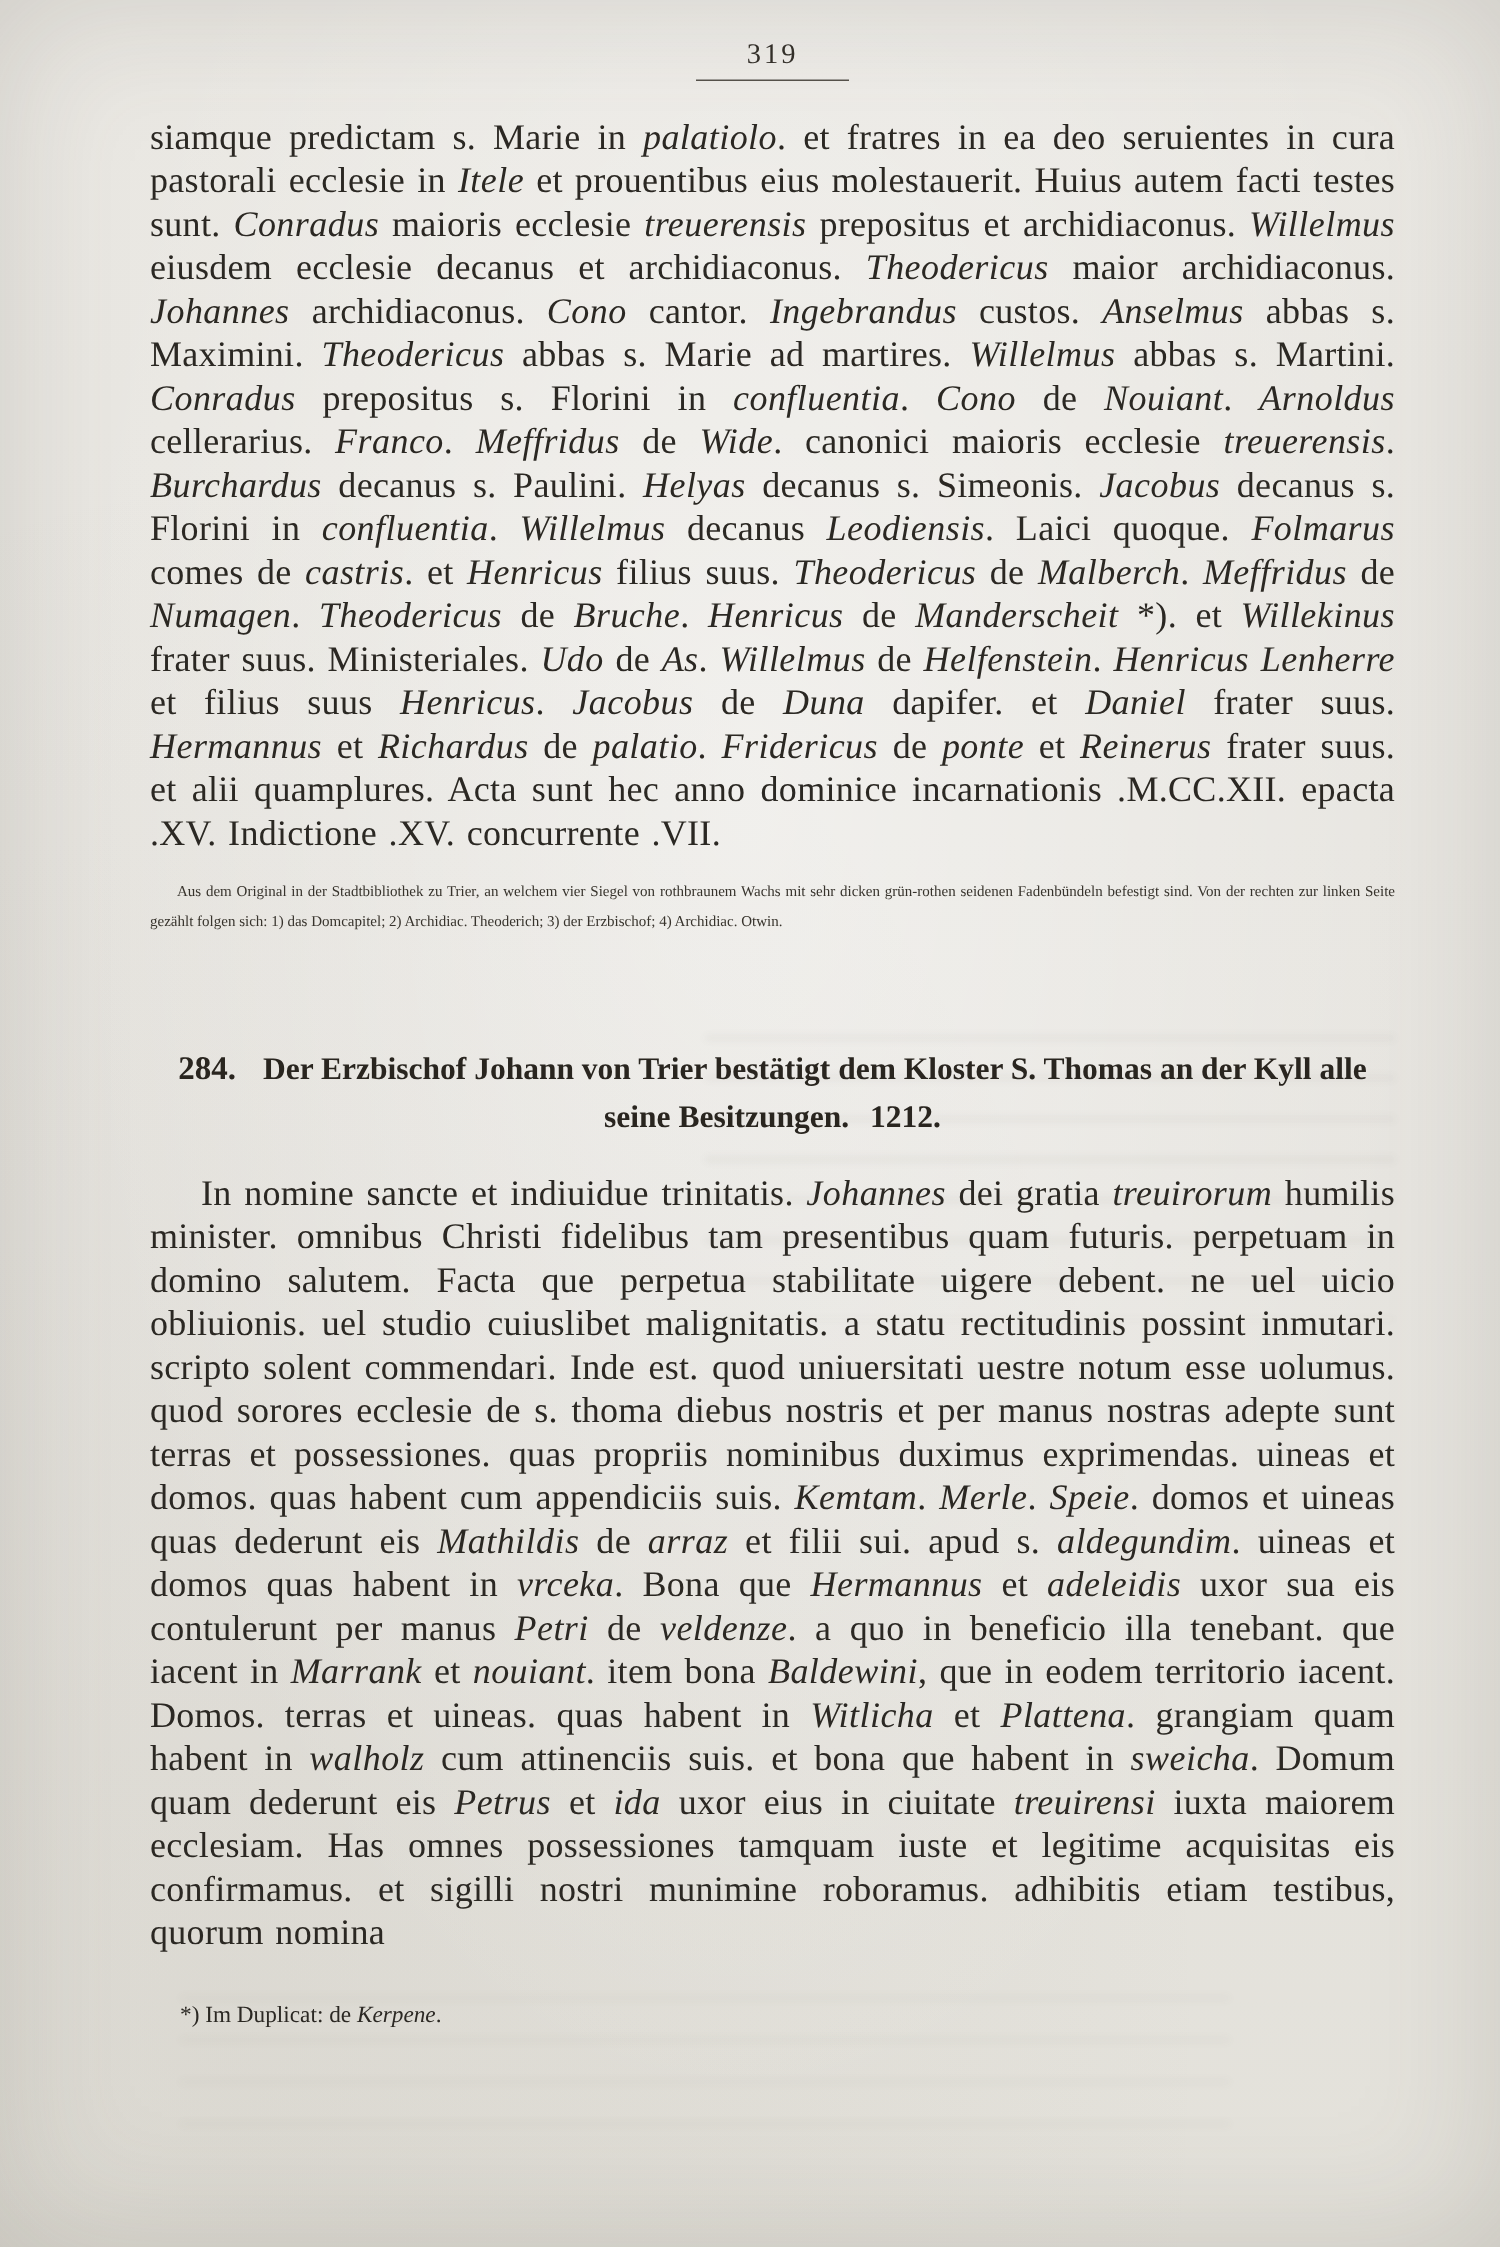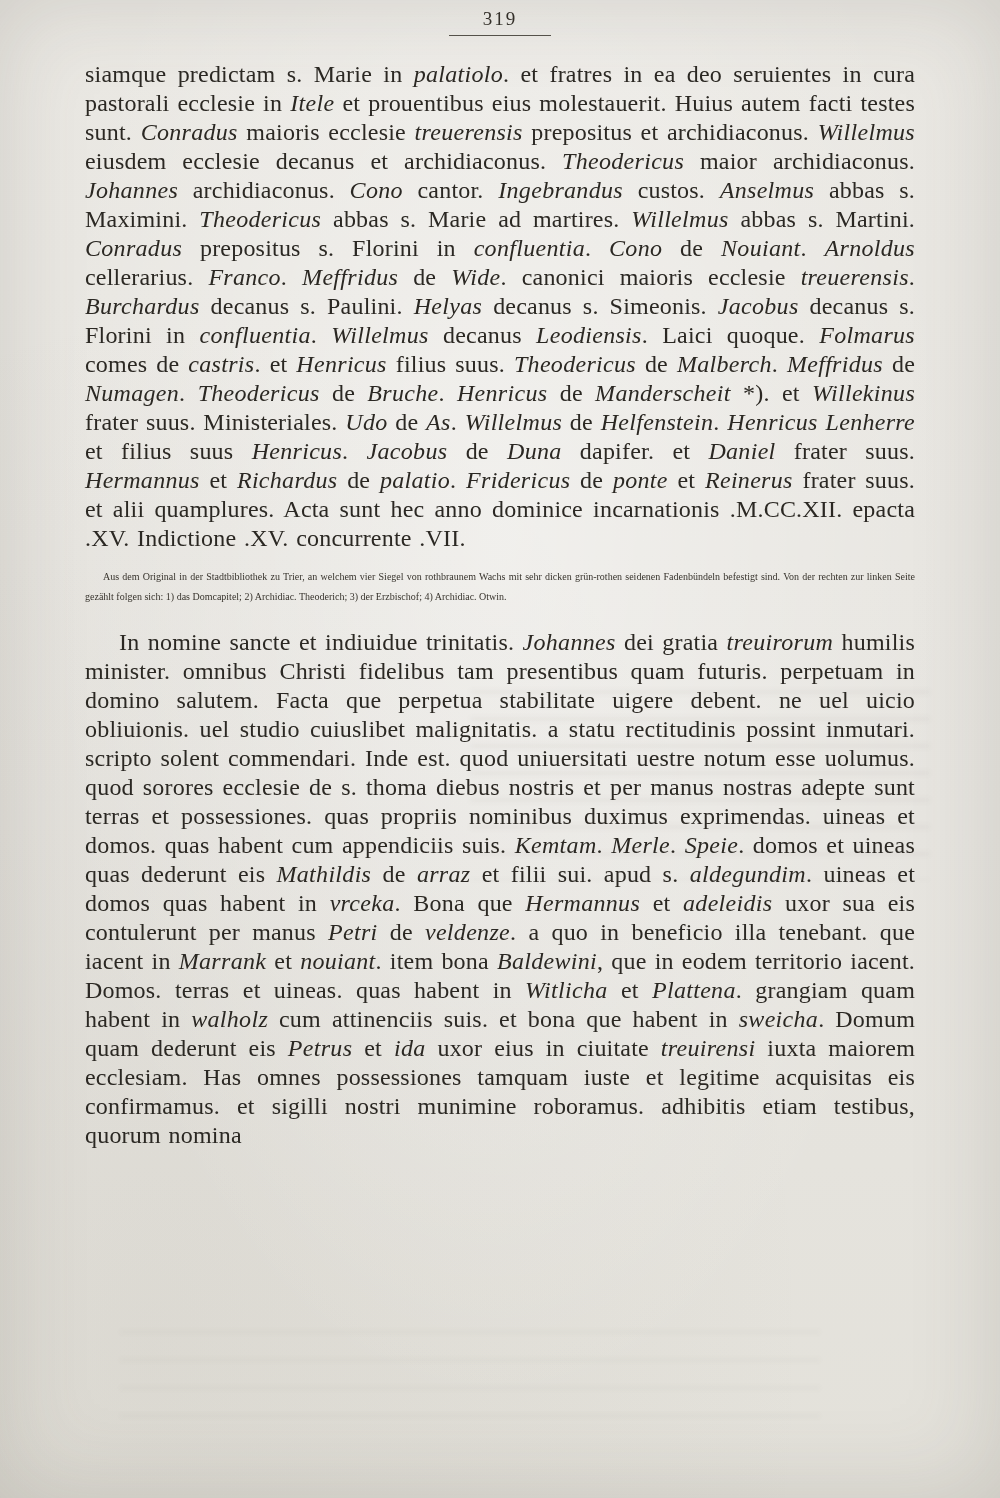--- a/index.html
+++ b/index.html
@@ -36,24 +36,24 @@
     opacity: .55;
   }
   .bleed-2 {
     left: 120px; top: 1330px; width: 700px; height: 90px;
     background: repeating-linear-gradient(180deg,
       rgba(95,88,76,0.07) 0 4px, rgba(0,0,0,0) 4px 28px);
     opacity: .5;
   }
   .content {
     position: absolute;
-    left: 85px;
+    left: 100px;
     top: 0;
     width: 830px;
-    padding-top: 8px;
+    padding-top: 26px;
   }
   .pagenum-wrap {
     text-align: center;
     margin-bottom: 24px;
   }
   .pagenum {
     display: inline-block;
     font-size: 19px;
     letter-spacing: 2px;
     padding: 0 34px 5px 34px;
@@ -105,18 +105,22 @@
   <div class="content">
 
     <div class="pagenum-wrap">
       <span class="pagenum">319</span>
     </div>
 
     <p class="body-text para1"><span>siamque predictam s. Marie in </span><i>palatiolo</i><span>. et fratres in ea deo seruientes in cura pastorali ecclesie in </span><i>Itele</i><span> et prouentibus eius molestauerit. Huius autem facti testes sunt. </span><i>Conradus</i><span> maioris ecclesie </span><i>treuerensis</i><span> prepositus et archidiaconus. </span><i>Willelmus</i><span> eiusdem ecclesie decanus et archidiaconus. </span><i>Theodericus</i><span> maior archidiaconus. </span><i>Johannes</i><span> archidiaconus. </span><i>Cono</i><span> cantor. </span><i>Ingebrandus</i><span> custos. </span><i>Anselmus</i><span> abbas s. Maximini. </span><i>Theodericus</i><span> abbas s. Marie ad martires. </span><i>Willelmus</i><span> abbas s. Martini. </span><i>Conradus</i><span> prepositus s. Florini in </span><i>confluentia</i><span>. </span><i>Cono</i><span> de </span><i>Nouiant</i><span>. </span><i>Arnoldus</i><span> cellerarius. </span><i>Franco</i><span>. </span><i>Meffridus</i><span> de </span><i>Wide</i><span>. canonici maioris ecclesie </span><i>treuerensis</i><span>. </span><i>Burchardus</i><span> decanus s. Paulini. </span><i>Helyas</i><span> decanus s. Simeonis. </span><i>Jacobus</i><span> decanus s. Florini in </span><i>confluentia</i><span>. </span><i>Willelmus</i><span> decanus </span><i>Leodiensis</i><span>. Laici quoque. </span><i>Folmarus</i><span> comes de </span><i>castris</i><span>. et </span><i>Henricus</i><span> filius suus. </span><i>Theodericus</i><span> de </span><i>Malberch</i><span>. </span><i>Meffridus</i><span> de </span><i>Numagen</i><span>. </span><i>Theodericus</i><span> de </span><i>Bruche</i><span>. </span><i>Henricus</i><span> de </span><i>Manderscheit</i><span> *). et </span><i>Willekinus</i><span> frater suus. Ministeriales. </span><i>Udo</i><span> de </span><i>As</i><span>. </span><i>Willelmus</i><span> de </span><i>Helfenstein</i><span>. </span><i>Henricus Lenherre</i><span> et filius suus </span><i>Henricus</i><span>. </span><i>Jacobus</i><span> de </span><i>Duna</i><span> dapifer. et </span><i>Daniel</i><span> frater suus. </span><i>Hermannus</i><span> et </span><i>Richardus</i><span> de </span><i>palatio</i><span>. </span><i>Fridericus</i><span> de </span><i>ponte</i><span> et </span><i>Reinerus</i><span> frater suus. et alii quamplures. Acta sunt hec anno dominice incarnationis .M.CC.XII. epacta .XV. Indictione .XV. concurrente .VII.</span></p>
 
     <p class="note">Aus dem Original in der Stadtbibliothek zu Trier, an welchem vier Siegel von rothbraunem Wachs mit sehr dicken grün-rothen seidenen Fadenbündeln befestigt sind. Von der rechten zur linken Seite gezählt folgen sich: 1) das Domcapitel; 2) Archidiac. Theoderich; 3) der Erzbischof; 4) Archidiac. Otwin.</p>
 
+    <div class="heading">
+      <span class="heading-number">284.</span><span class="heading-title">Der Erzbischof Johann von Trier bestätigt dem Kloster S. Thomas an der Kyll alle seine Besitzungen.</span><span class="heading-year">1212.</span>
+    </div>
 
     <p class="body-text para2"><span>In nomine sancte et indiuidue trinitatis. </span><i>Johannes</i><span> dei gratia </span><i>treuirorum</i><span> humilis minister. omnibus Christi fidelibus tam presentibus quam futuris. perpetuam in domino salutem. Facta que perpetua stabilitate uigere debent. ne uel uicio obliuionis. uel studio cuiuslibet malignitatis. a statu rectitudinis possint inmutari. scripto solent commendari. Inde est. quod uniuersitati uestre notum esse uolumus. quod sorores ecclesie de s. thoma diebus nostris et per manus nostras adepte sunt terras et possessiones. quas propriis nominibus duximus exprimendas. uineas et domos. quas habent cum appendiciis suis. </span><i>Kemtam</i><span>. </span><i>Merle</i><span>. </span><i>Speie</i><span>. domos et uineas quas dederunt eis </span><i>Mathildis</i><span> de </span><i>arraz</i><span> et filii sui. apud s. </span><i>aldegundim</i><span>. uineas et domos quas habent in </span><i>vrceka</i><span>. Bona que </span><i>Hermannus</i><span> et </span><i>adeleidis</i><span> uxor sua eis contulerunt per manus </span><i>Petri</i><span> de </span><i>veldenze</i><span>. a quo in beneficio illa tenebant. que iacent in </span><i>Marrank</i><span> et </span><i>nouiant</i><span>. item bona </span><i>Baldewini</i><span>, que in eodem territorio iacent. Domos. terras et uineas. quas habent in </span><i>Witlicha</i><span> et </span><i>Plattena</i><span>. grangiam quam habent in </span><i>walholz</i><span> cum attinenciis suis. et bona que habent in </span><i>sweicha</i><span>. Domum quam dederunt eis </span><i>Petrus</i><span> et </span><i>ida</i><span> uxor eius in ciuitate </span><i>treuirensi</i><span> iuxta maiorem ecclesiam. Has omnes possessiones tamquam iuste et legitime acquisitas eis confirmamus. et sigilli nostri munimine roboramus. adhibitis etiam testibus, quorum nomina</span></p>
 
+    <p class="footnote"><span>*) Im Duplicat: de </span><i>Kerpene</i><span>.</span></p>
 
   </div>
 </div>
 
 </body></html>

